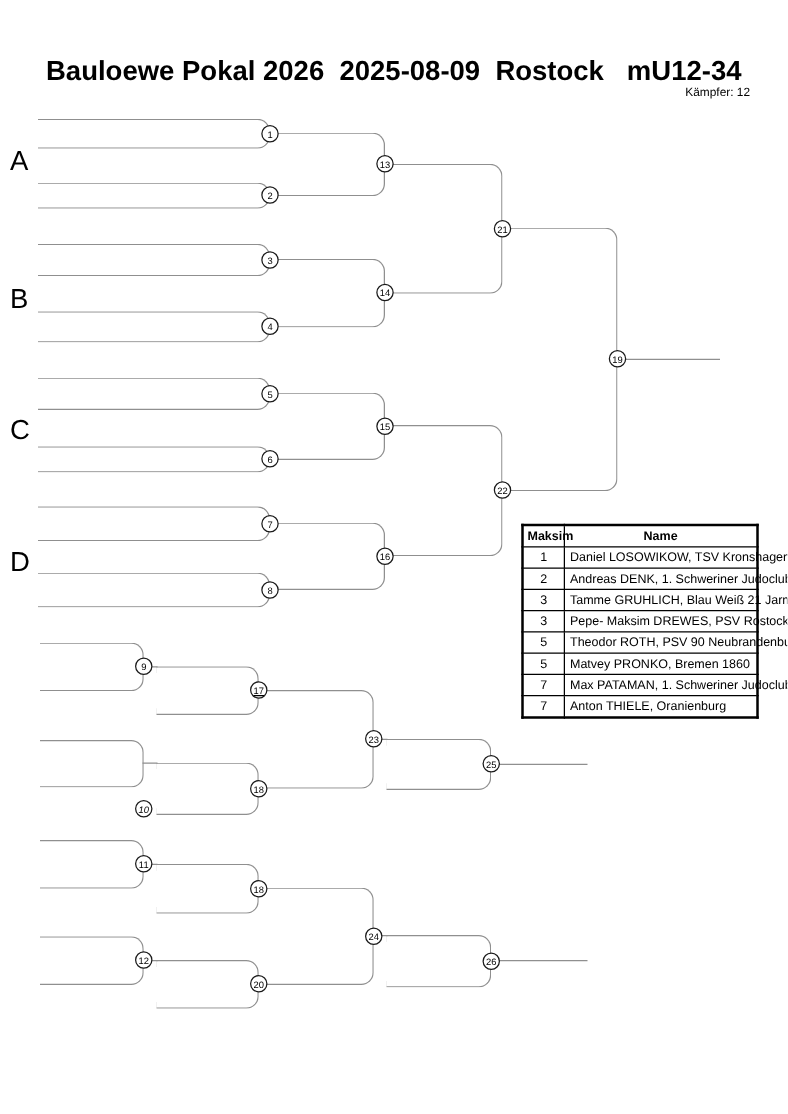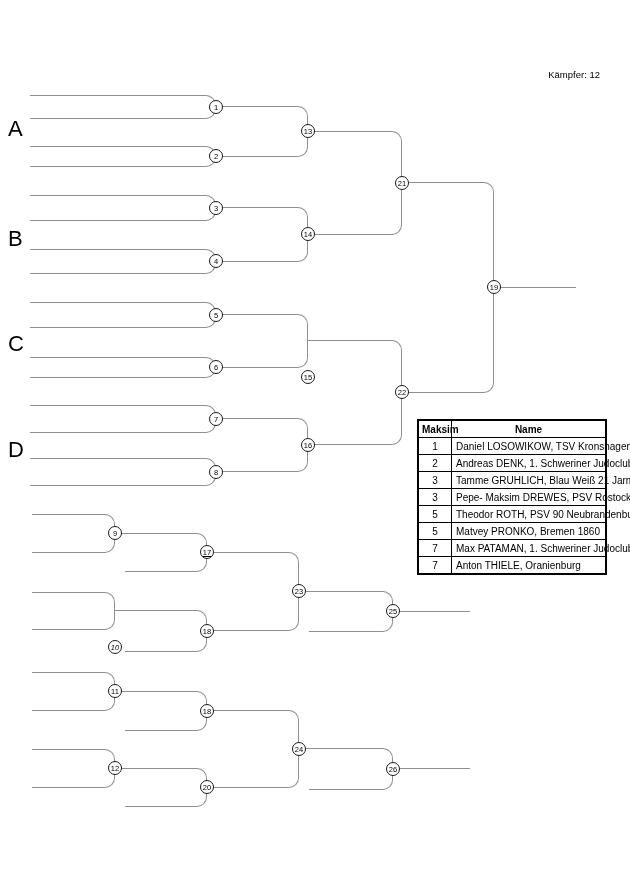--- a/index.html
+++ b/index.html
@@ -28,20 +28,21 @@
   #results th,#results td{border:1px solid #000;height:16px;font-size:10px;padding:0;overflow:visible;}
   #results th{font-weight:bold;text-align:center;}
   #results th.place{width:29px;text-align:left;padding-left:3px;}
   #results td.place{width:29px;text-align:center;}
   #results td.name span{display:inline-block;white-space:nowrap;padding-left:4px;}
 </style>
 </head>
 <body>
 
 <div id="sheet">
+  <div id="title">Bauloewe Pokal 2026  2025-08-09  Rostock   mU12-34</div>
   <div id="fighters">Kämpfer: 12</div>
 
   <div class="grp" style="top:116px">A</div>
   <div class="grp" style="top:226px">B</div>
   <div class="grp" style="top:331px">C</div>
   <div class="grp" style="top:437px">D</div>
 
   <div id="bracket">
       <div class="bx" style="left: 30px; top: 95px; width: 186px; height: 24px;"></div>
       <div class="cir" style="left: 209px; top: 100px;">1</div>
@@ -71,21 +72,21 @@
       <div class="sc" style="left: 230px; top: 475px;"></div>
       <div class="bx" style="left: 216px; top: 106px; width: 92px; height: 51px;"></div>
       <div class="cir" style="left: 301px; top: 124px;">13</div>
       <div class="wl b" style="left: 320px; top: 117px;"></div>
       <div class="sc" style="left: 322px; top: 134px;"></div>
       <div class="bx" style="left: 216px; top: 207px; width: 92px; height: 55px;"></div>
       <div class="cir" style="left: 301px; top: 227px;">14</div>
       <div class="wl" style="left: 320px; top: 220px;"></div>
       <div class="sc" style="left: 322px; top: 237px;"></div>
       <div class="bx" style="left: 216px; top: 314px; width: 92px; height: 54px;"></div>
-      <div class="cir" style="left: 301px; top: 334px; margin-top: 36px;">15</div>
+      <div class="cir" style="left: 301px; top: 334px;">15</div>
       <div class="wl b" style="left: 320px; top: 327px;"></div>
       <div class="sc" style="left: 322px; top: 344px;"></div>
       <div class="bx" style="left: 216px; top: 418px; width: 92px; height: 54px;"></div>
       <div class="cir" style="left: 301px; top: 438px;">16</div>
       <div class="wl" style="left: 320px; top: 431px;"></div>
       <div class="sc" style="left: 322px; top: 448px;"></div>
       <div class="bx" style="left: 308px; top: 131px; width: 94px; height: 104px;"></div>
       <div class="cir" style="left: 395px; top: 176px;">21</div>
       <div class="wl" style="left: 414px; top: 169px;"></div>
       <div class="sc" style="left: 416px; top: 186px;"></div>

